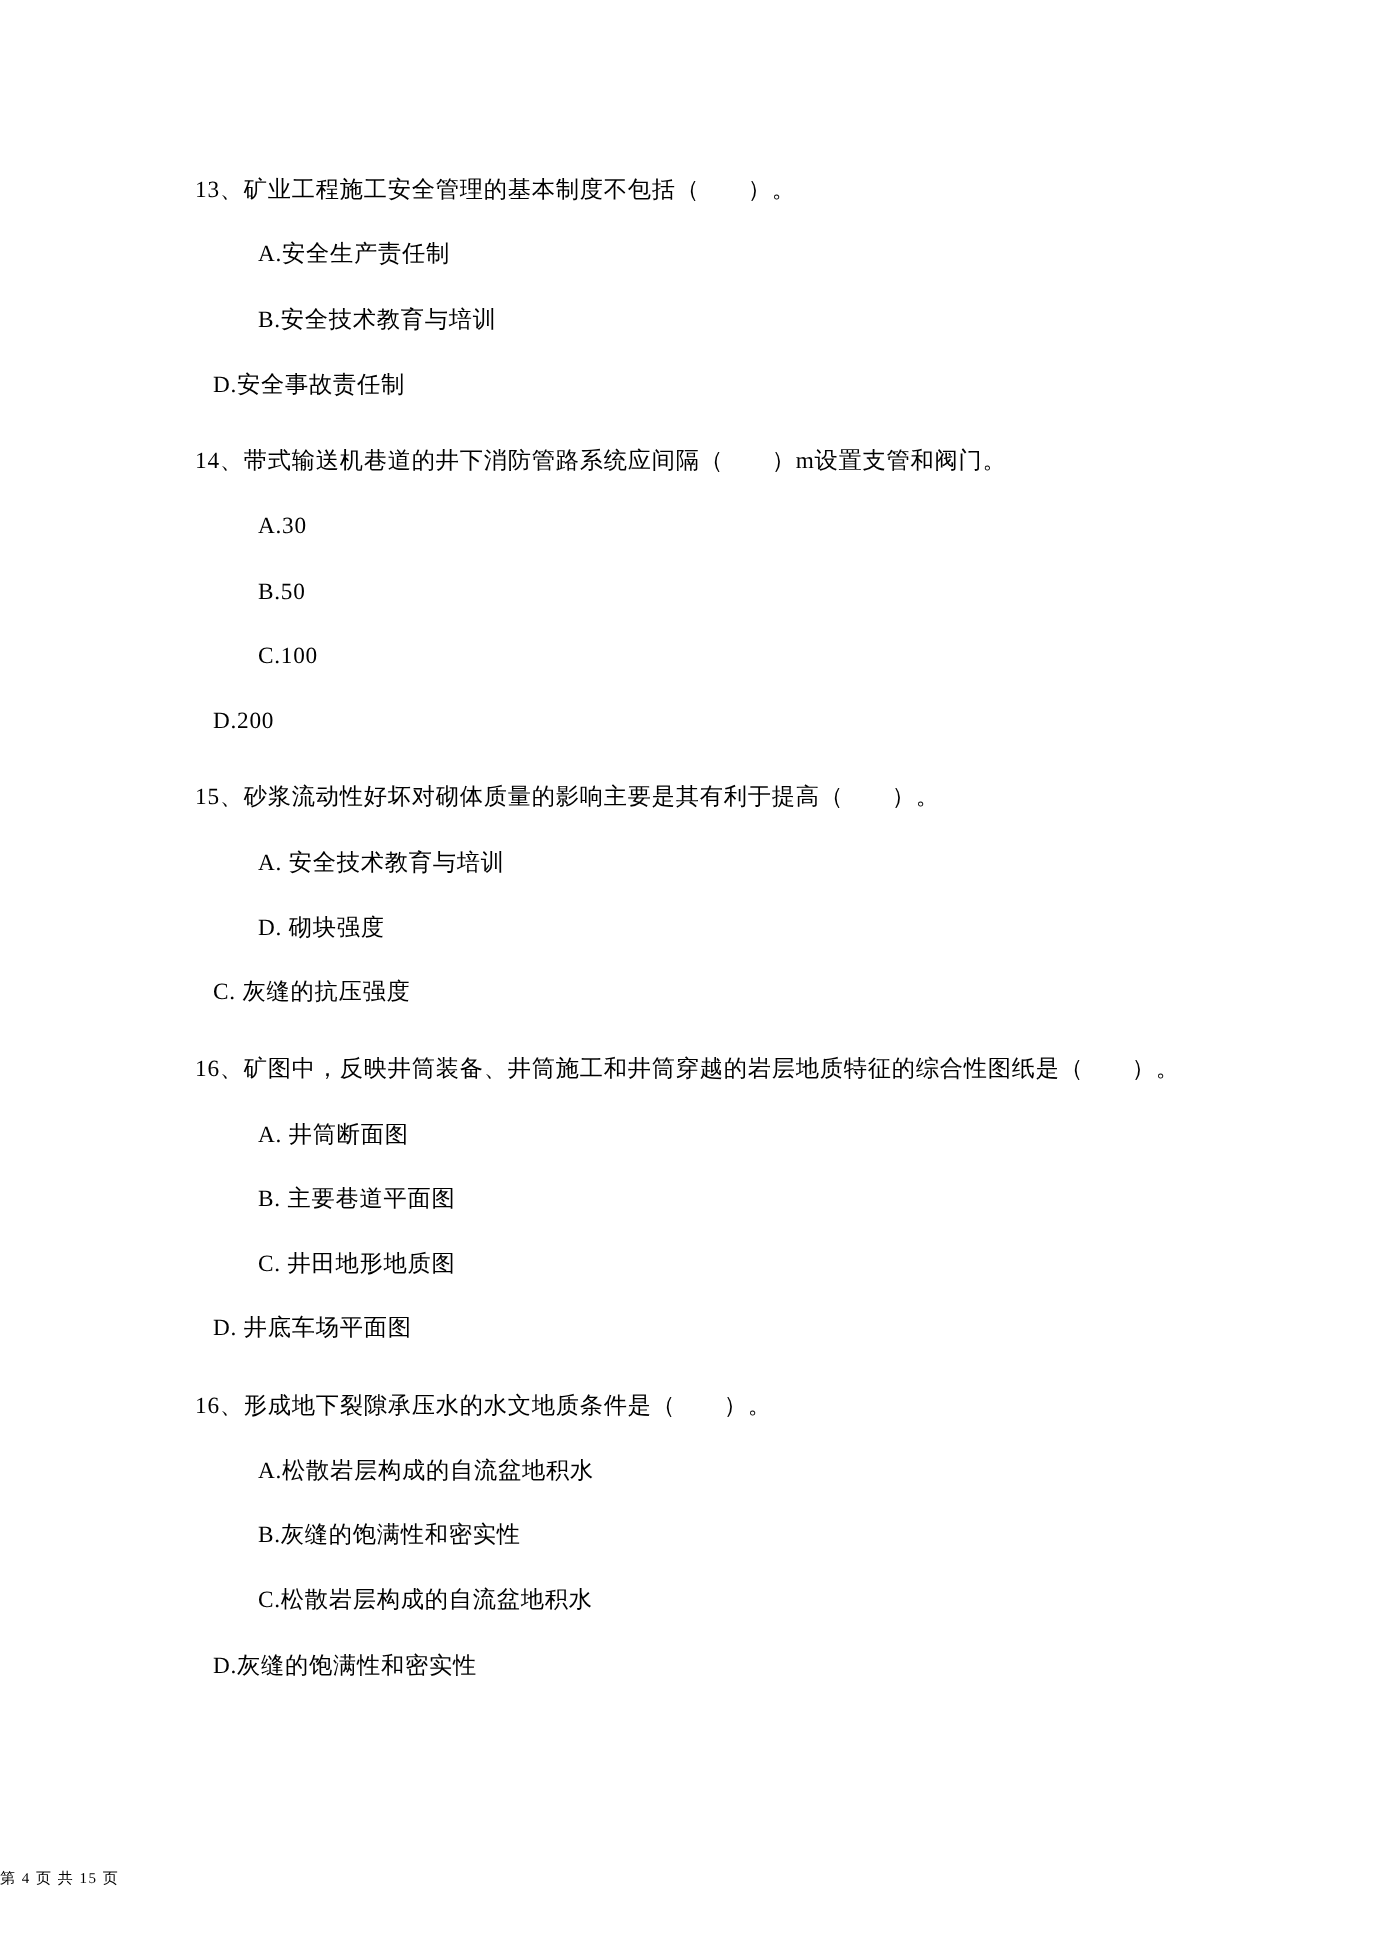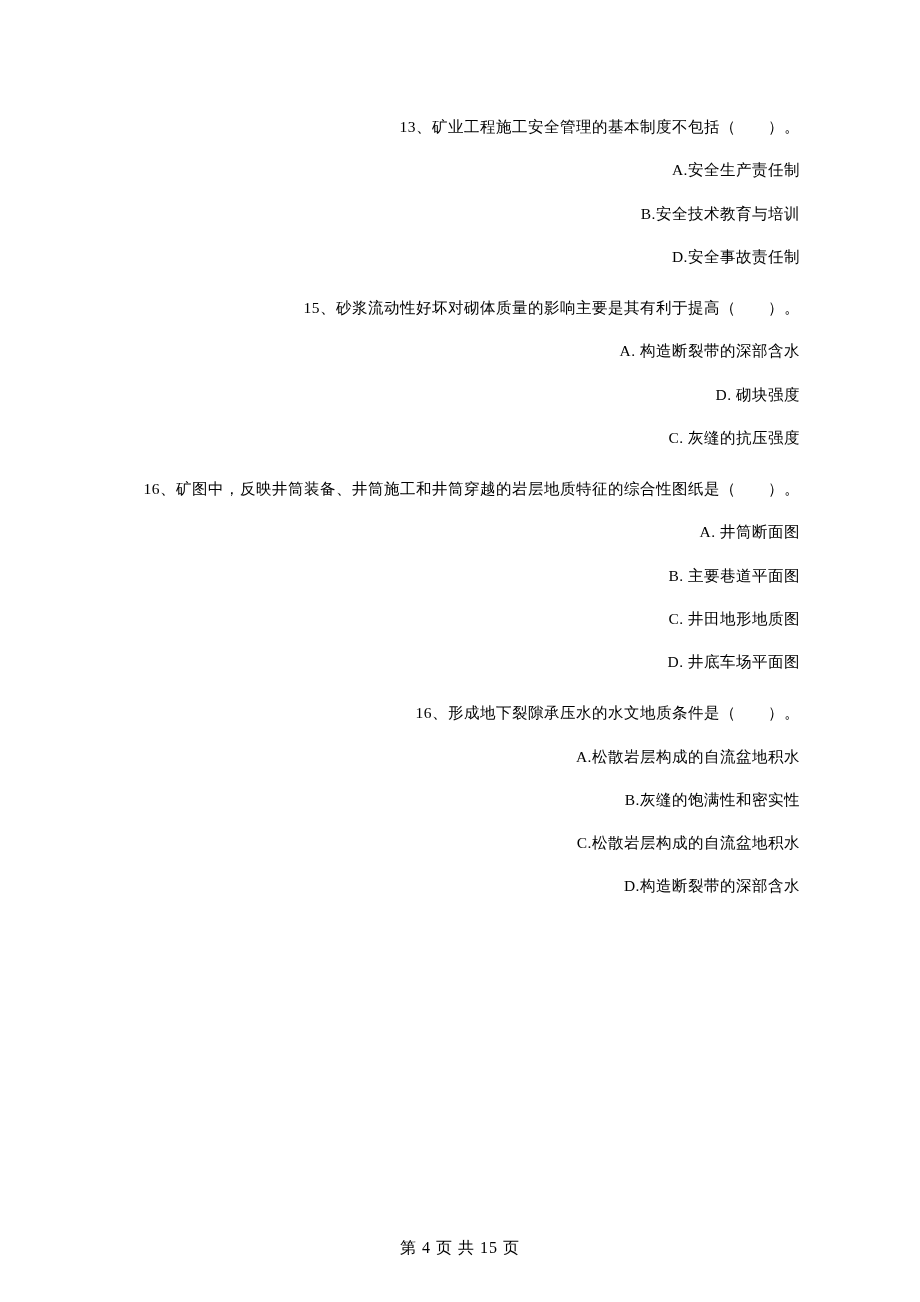--- a/index.html
+++ b/index.html
@@ -17,72 +17,77 @@
     padding: 115px 120px 40px 130px;
     box-sizing: border-box;
     position: relative;
   }
   .question {
     margin-bottom: 28px;
   }
   .q-text {
     margin-bottom: 20px;
     letter-spacing: 0.5px;
-    text-align: right;
   }
   .option {
     margin-left: 42px;
     margin-bottom: 20px;
     letter-spacing: 0.5px;
-    text-align: right;
   }
   .option:last-child {
     margin-bottom: 0;
     margin-left: 12px;
   }
   .footer {
     position: absolute;
     bottom: 42px;
     left: 0;
     width: 100%;
-    text-align: center;
-    font-size: 16px;
+    text-align: left;
+    font-size: 10px;
     letter-spacing: 1px;
   }
 </style>
 </head>
 <body>
 
 <div class="page">
 
   <div class="question">
     <div class="q-text">13、矿业工程施工安全管理的基本制度不包括（　　）。</div>
     <div class="option">A.安全生产责任制</div>
     <div class="option">B.安全技术教育与培训</div>
     <div class="option">D.安全事故责任制</div>
   </div>
 
+  <div class="question">
+    <div class="q-text">14、带式输送机巷道的井下消防管路系统应间隔（　　）m设置支管和阀门。</div>
+    <div class="option">A.30</div>
+    <div class="option">B.50</div>
+    <div class="option">C.100</div>
+    <div class="option">D.200</div>
+  </div>
 
   <div class="question">
     <div class="q-text">15、砂浆流动性好坏对砌体质量的影响主要是其有利于提高（　　）。</div>
-    <div class="option">A. 构造断裂带的深部含水</div>
+    <div class="option">A. 安全技术教育与培训</div>
     <div class="option">D. 砌块强度</div>
     <div class="option">C. 灰缝的抗压强度</div>
   </div>
 
   <div class="question">
     <div class="q-text">16、矿图中，反映井筒装备、井筒施工和井筒穿越的岩层地质特征的综合性图纸是（　　）。</div>
     <div class="option">A. 井筒断面图</div>
     <div class="option">B. 主要巷道平面图</div>
     <div class="option">C. 井田地形地质图</div>
     <div class="option">D. 井底车场平面图</div>
   </div>
 
   <div class="question">
     <div class="q-text">16、形成地下裂隙承压水的水文地质条件是（　　）。</div>
     <div class="option">A.松散岩层构成的自流盆地积水</div>
     <div class="option">B.灰缝的饱满性和密实性</div>
     <div class="option">C.松散岩层构成的自流盆地积水</div>
-    <div class="option">D.构造断裂带的深部含水</div>
+    <div class="option">D.灰缝的饱满性和密实性</div>
   </div>
 
   <div class="footer">第 4 页 共 15 页</div>
 </div>
 
 </body></html>

